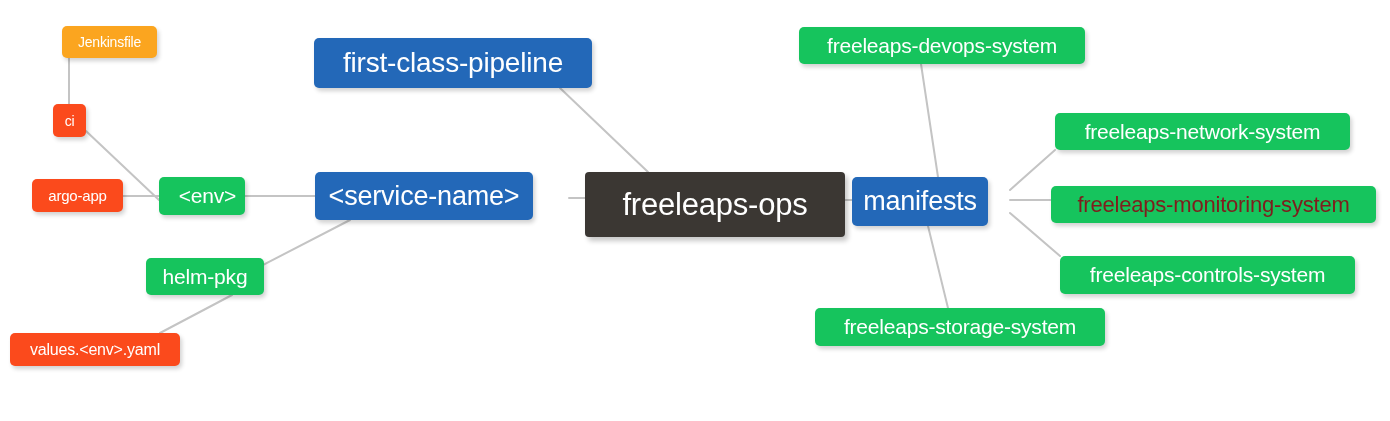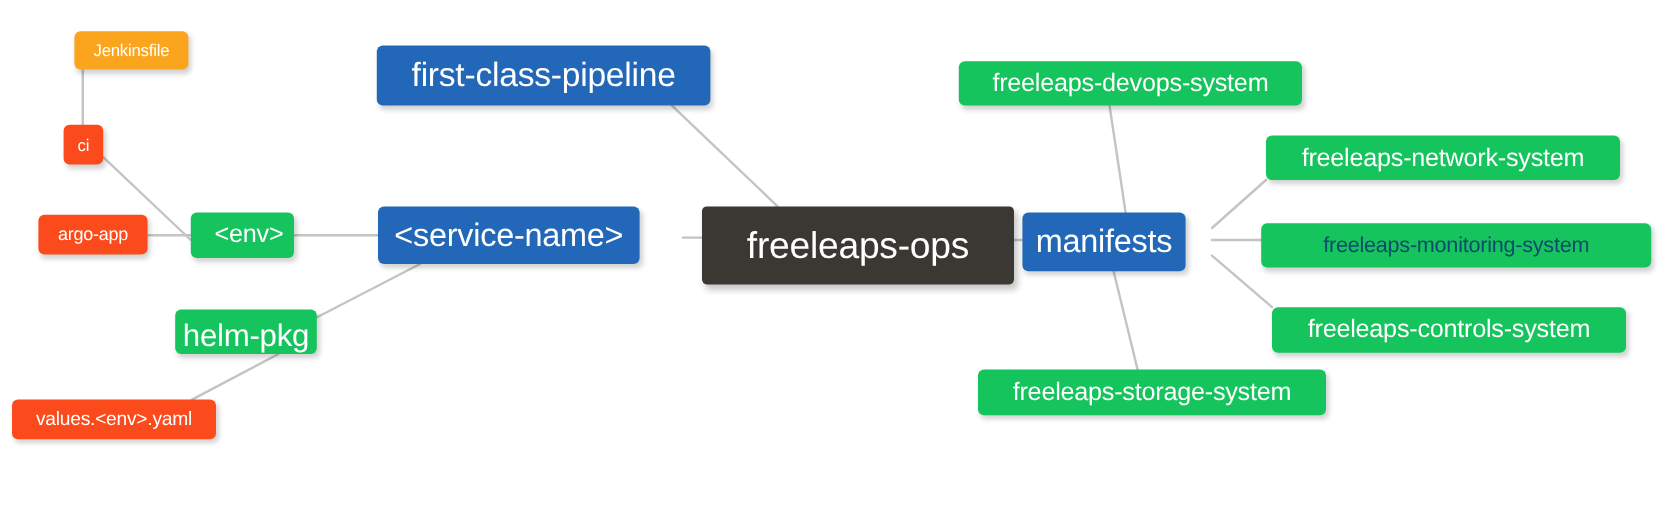--- a/index.html
+++ b/index.html
@@ -68,45 +68,45 @@
       </div>
       <div class="node" style="left: 53px; top: 104px; width: 33px; height: 33px; background: rgb(251, 74, 28); font-size: 14px; color: rgb(255, 255, 255);">
         <span>ci</span>
       </div>
       <div class="node" style="left: 32px; top: 179px; width: 91px; height: 33px; background: rgb(251, 74, 28); font-size: 15px; color: rgb(255, 255, 255);">
         <span>argo-app</span>
       </div>
       <div class="node" style="left: 159px; top: 177px; width: 86px; height: 38px; background: rgb(22, 196, 93); font-size: 21px; color: rgb(255, 255, 255); padding-left: 11px;">
         <span>&lt;env&gt;</span>
       </div>
-      <div class="node" style="left: 146px; top: 258px; width: 118px; height: 37px; background: rgb(22, 196, 93); font-size: 26px; color: rgb(255, 255, 255); align-items: flex-end;">
+      <div class="node" style="left: 146px; top: 258px; width: 118px; height: 37px; background: rgb(22, 196, 93); font-size: 21px; color: rgb(255, 255, 255);">
         <span>helm-pkg</span>
       </div>
       <div class="node" style="left: 10px; top: 333px; width: 170px; height: 33px; background: rgb(251, 74, 28); font-size: 16px; color: rgb(255, 255, 255); justify-content: center;">
         <span>values.&lt;env&gt;.yaml</span>
       </div>
       <div class="node" style="left: 314px; top: 38px; width: 278px; height: 50px; background: rgb(35, 104, 184); font-size: 28px; color: rgb(255, 255, 255);">
         <span>first-class-pipeline</span>
       </div>
       <div class="node" style="left: 315px; top: 172px; width: 218px; height: 48px; background: rgb(35, 104, 184); font-size: 27px; color: rgb(255, 255, 255);">
         <span>&lt;service-name&gt;</span>
       </div>
       <div class="node root" style="left: 585px; top: 172px; width: 260px; height: 65px; background: rgb(59, 55, 51); font-size: 31px; color: rgb(255, 255, 255);">
         <span>freeleaps-ops</span>
       </div>
       <div class="node" style="left: 852px; top: 177px; width: 136px; height: 49px; background: rgb(35, 104, 184); font-size: 27px; color: rgb(255, 255, 255);">
         <span>manifests</span>
       </div>
-      <div class="node" style="left: 799px; top: 27px; width: 286px; height: 37px; background: rgb(22, 196, 93); font-size: 21px; color: rgb(255, 255, 255); margin-top: 24px;">
+      <div class="node" style="left: 799px; top: 27px; width: 286px; height: 37px; background: rgb(22, 196, 93); font-size: 21px; color: rgb(255, 255, 255);">
         <span>freeleaps-devops-system</span>
       </div>
       <div class="node" style="left: 1055px; top: 113px; width: 295px; height: 37px; background: rgb(22, 196, 93); font-size: 21px; color: rgb(255, 255, 255);">
         <span>freeleaps-network-system</span>
       </div>
-      <div class="node" style="left: 1051px; top: 186px; width: 325px; height: 37px; background: rgb(22, 196, 93); font-size: 18px; color: #0c4a6e;">
+      <div class="node" style="left: 1051px; top: 186px; width: 325px; height: 37px; background: rgb(22, 196, 93); font-size: 22px; color: #7f1d1d;">
         <span>freeleaps-monitoring-system</span>
       </div>
       <div class="node" style="left: 1060px; top: 256px; width: 295px; height: 38px; background: rgb(22, 196, 93); font-size: 21px; color: rgb(255, 255, 255);">
         <span>freeleaps-controls-system</span>
       </div>
       <div class="node" style="left: 815px; top: 308px; width: 290px; height: 38px; background: rgb(22, 196, 93); font-size: 21px; color: rgb(255, 255, 255);">
         <span>freeleaps-storage-system</span>
       </div>
     </div>
 </div>

